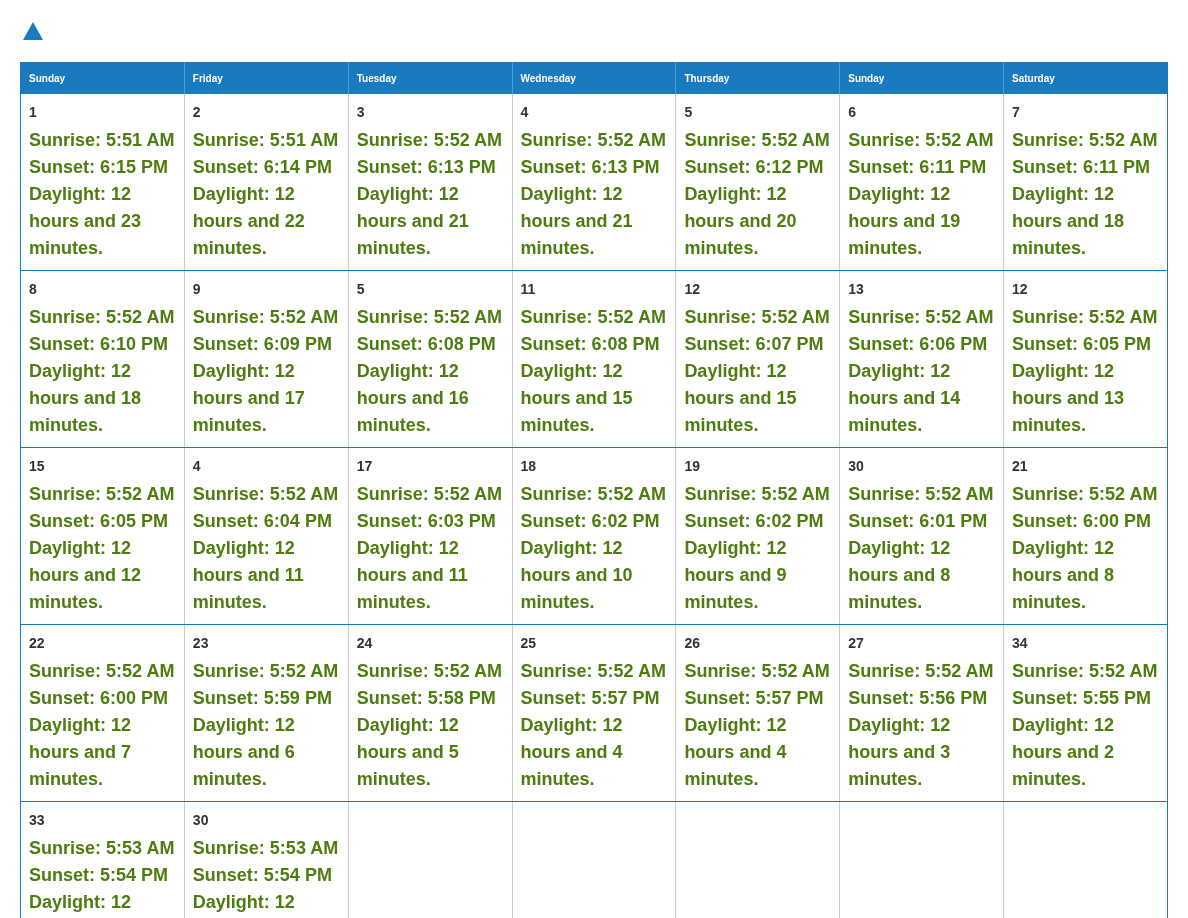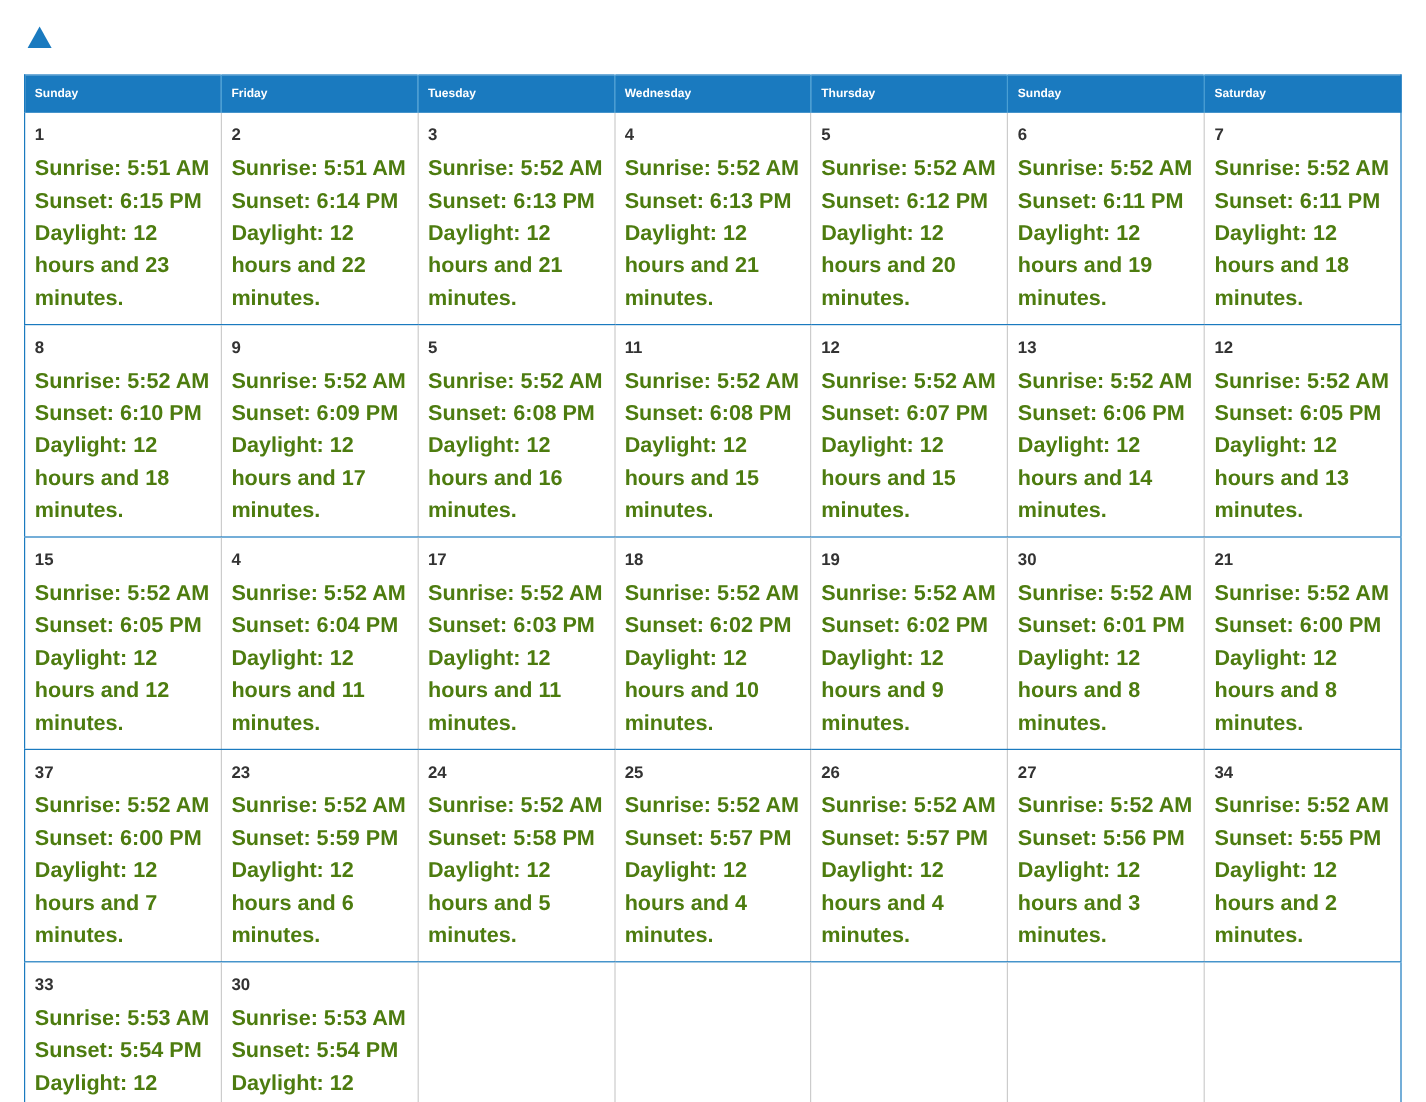--- a/index.html
+++ b/index.html
@@ -215,21 +215,21 @@
         <span class="day-number">30</span>
         <span class="day-info">Sunrise: 5:52 AM<br>Sunset: 6:01 PM<br>Daylight: 12 hours and 8 minutes.</span>
       </td>
         <td>
         <span class="day-number">21</span>
         <span class="day-info">Sunrise: 5:52 AM<br>Sunset: 6:00 PM<br>Daylight: 12 hours and 8 minutes.</span>
       </td>
       </tr>
       <tr>
         <td>
-        <span class="day-number">37</span>
+        <span class="day-number">22</span>
         <span class="day-info">Sunrise: 5:52 AM<br>Sunset: 6:00 PM<br>Daylight: 12 hours and 7 minutes.</span>
       </td>
         <td>
         <span class="day-number">23</span>
         <span class="day-info">Sunrise: 5:52 AM<br>Sunset: 5:59 PM<br>Daylight: 12 hours and 6 minutes.</span>
       </td>
         <td>
         <span class="day-number">24</span>
         <span class="day-info">Sunrise: 5:52 AM<br>Sunset: 5:58 PM<br>Daylight: 12 hours and 5 minutes.</span>
       </td>

